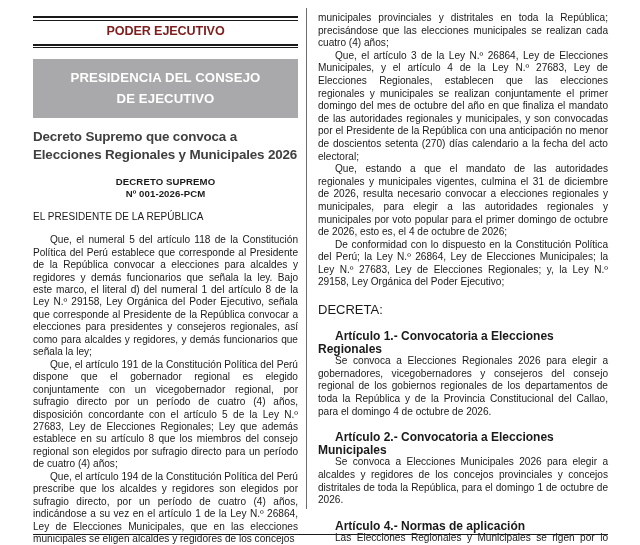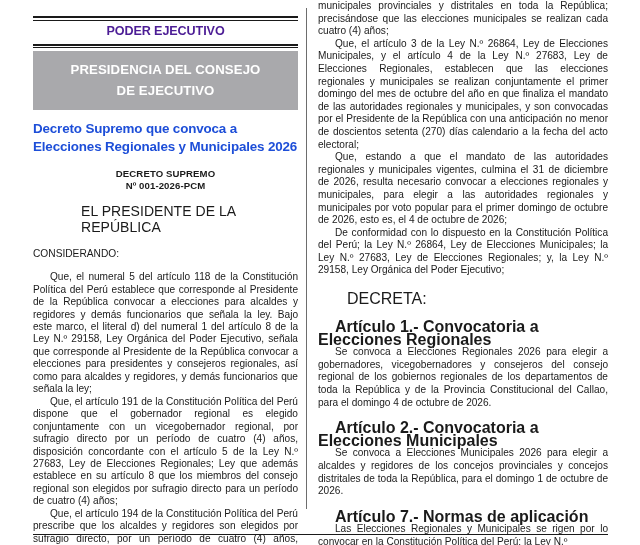--- a/index.html
+++ b/index.html
@@ -59,89 +59,87 @@
   }
   .rule-top { margin-top: 16px; }
   .rule-bottom { margin-top: 2px; }
 
   .poder-ejecutivo {
     text-align: center;
     font-weight: bold;
     font-size: 12.6px;
     letter-spacing: -0.1px;
     padding: 3px 0 4px 0;
-    color: #4c1d95;
+    color: #7f1d1d;
   }
 
   .banner {
     background: #a9a9ac;
     color: #ffffff;
     text-align: center;
     font-weight: bold;
     font-size: 13.2px;
     letter-spacing: 0.1px;
     line-height: 21px;
     padding: 8px 0 9px 0;
-    margin-top: 3px;
+    margin-top: 11px;
   }
 
   .decree-title {
     font-weight: bold;
     font-size: 13.4px;
     line-height: 17.5px;
-    color: #1d4ed8;
+    color: #404040;
     margin-top: 10px;
     letter-spacing: -0.15px;
   }
 
   .ds-number {
     text-align: center;
     font-weight: bold;
     font-size: 9.6px;
     line-height: 11.5px;
     letter-spacing: 0.1px;
     margin-top: 13px;
   }
 
   .presidente-line {
-    font-size: 14px;
+    font-size: 10px;
     margin-top: 12px;
     letter-spacing: 0.05px;
-    margin-left: 48px;
   }
 
   .considerando {
     font-size: 10.2px;
     margin-top: 13px;
   }
 
   p.body {
     font-size: 10.1px;
     line-height: 12.45px;
     text-align: justify;
     text-indent: 17px;
     margin: 0;
     hyphens: none;
   }
   p.body.first { margin-top: 12px; }
   p.body.noindent { text-indent: 0; }
 
   .col-right p.body { line-height: 12.6px; }
-  .col-right .rp-first { }
+  .col-right .rp-first { margin-top: 12px; }
 
   .decreta {
-    font-size: 16px;
+    font-size: 13px;
     margin-top: 13px;
     margin-bottom: 0;
-    margin-left: 29px;
   }
 
   .art-head {
     font-weight: bold;
-    font-size: 16px;
+    font-size: 12px;
     margin-top: 13px;
     text-indent: 17px;
     line-height: 12.6px;
   }
 
   .rule-foot {
     position: absolute;
     left: 33px;
     top: 534px;
     width: 575px;
@@ -170,21 +168,20 @@
 
       <div class="decree-title">Decreto Supremo que convoca a Elecciones Regionales y Municipales 2026</div>
 
       <div class="ds-number">
         <div>DECRETO SUPREMO</div>
         <div>Nº 001-2026-PCM</div>
       </div>
 
       <div class="presidente-line">EL PRESIDENTE DE LA REPÚBLICA</div>
 
-      <div class="considerando">CONSIDERANDO:</div>
 
       <p class="body first">Que, el numeral 5 del artículo 118 de la Constitución Política del Perú establece que corresponde al Presidente de la República convocar a elecciones para alcaldes y regidores y demás funcionarios que señala la ley. Bajo este marco, el literal d) del numeral 1 del artículo 8 de la Ley N.º 29158, Ley Orgánica del Poder Ejecutivo, señala que corresponde al Presidente de la República convocar a elecciones para presidentes y consejeros regionales, así como para alcaldes y regidores, y demás funcionarios que señala la ley;</p>
       <p class="body">Que, el artículo 191 de la Constitución Política del Perú dispone que el gobernador regional es elegido conjuntamente con un vicegobernador regional, por sufragio directo por un período de cuatro (4) años, disposición concordante con el artículo 5 de la Ley N.º 27683, Ley de Elecciones Regionales; Ley que además establece en su artículo 8 que los miembros del consejo regional son elegidos por sufragio directo para un período de cuatro (4) años;</p>
       <p class="body">Que, el artículo 194 de la Constitución Política del Perú prescribe que los alcaldes y regidores son elegidos por sufragio directo, por un período de cuatro (4) años, indicándose a su vez en el artículo 1 de la Ley N.º 26864, Ley de Elecciones Municipales, que en las elecciones municipales se eligen alcaldes y regidores de los concejos</p>
 
     </div>
 
     <div class="col-divider"></div>
 
     <div class="col-right">
@@ -196,21 +193,21 @@
       <p class="body">De conformidad con lo dispuesto en la Constitución Política del Perú; la Ley N.º 26864, Ley de Elecciones Municipales; la Ley N.º 27683, Ley de Elecciones Regionales; y, la Ley N.º 29158, Ley Orgánica del Poder Ejecutivo;</p>
 
       <div class="decreta">DECRETA:</div>
 
       <div class="art-head">Artículo 1.- Convocatoria a Elecciones Regionales</div>
       <p class="body">Se convoca a Elecciones Regionales 2026 para elegir a gobernadores, vicegobernadores y consejeros del consejo regional de los gobiernos regionales de los departamentos de toda la República y de la Provincia Constitucional del Callao, para el domingo 4 de octubre de 2026.</p>
 
       <div class="art-head">Artículo 2.- Convocatoria a Elecciones Municipales</div>
       <p class="body">Se convoca a Elecciones Municipales 2026 para elegir a alcaldes y regidores de los concejos provinciales y concejos distritales de toda la República, para el domingo 1 de octubre de 2026.</p>
 
-      <div class="art-head">Artículo 7.- Normas de aplicación</div>
+      <div class="art-head">Artículo 4.- Normas de aplicación</div>
       <p class="body">Las Elecciones Regionales y Municipales se rigen por lo convocar en la Constitución Política del Perú; la Ley N.º</p>
 
     </div>
 
   </div>
 
   <div class="rule-foot"></div>
 
 </div>
 

